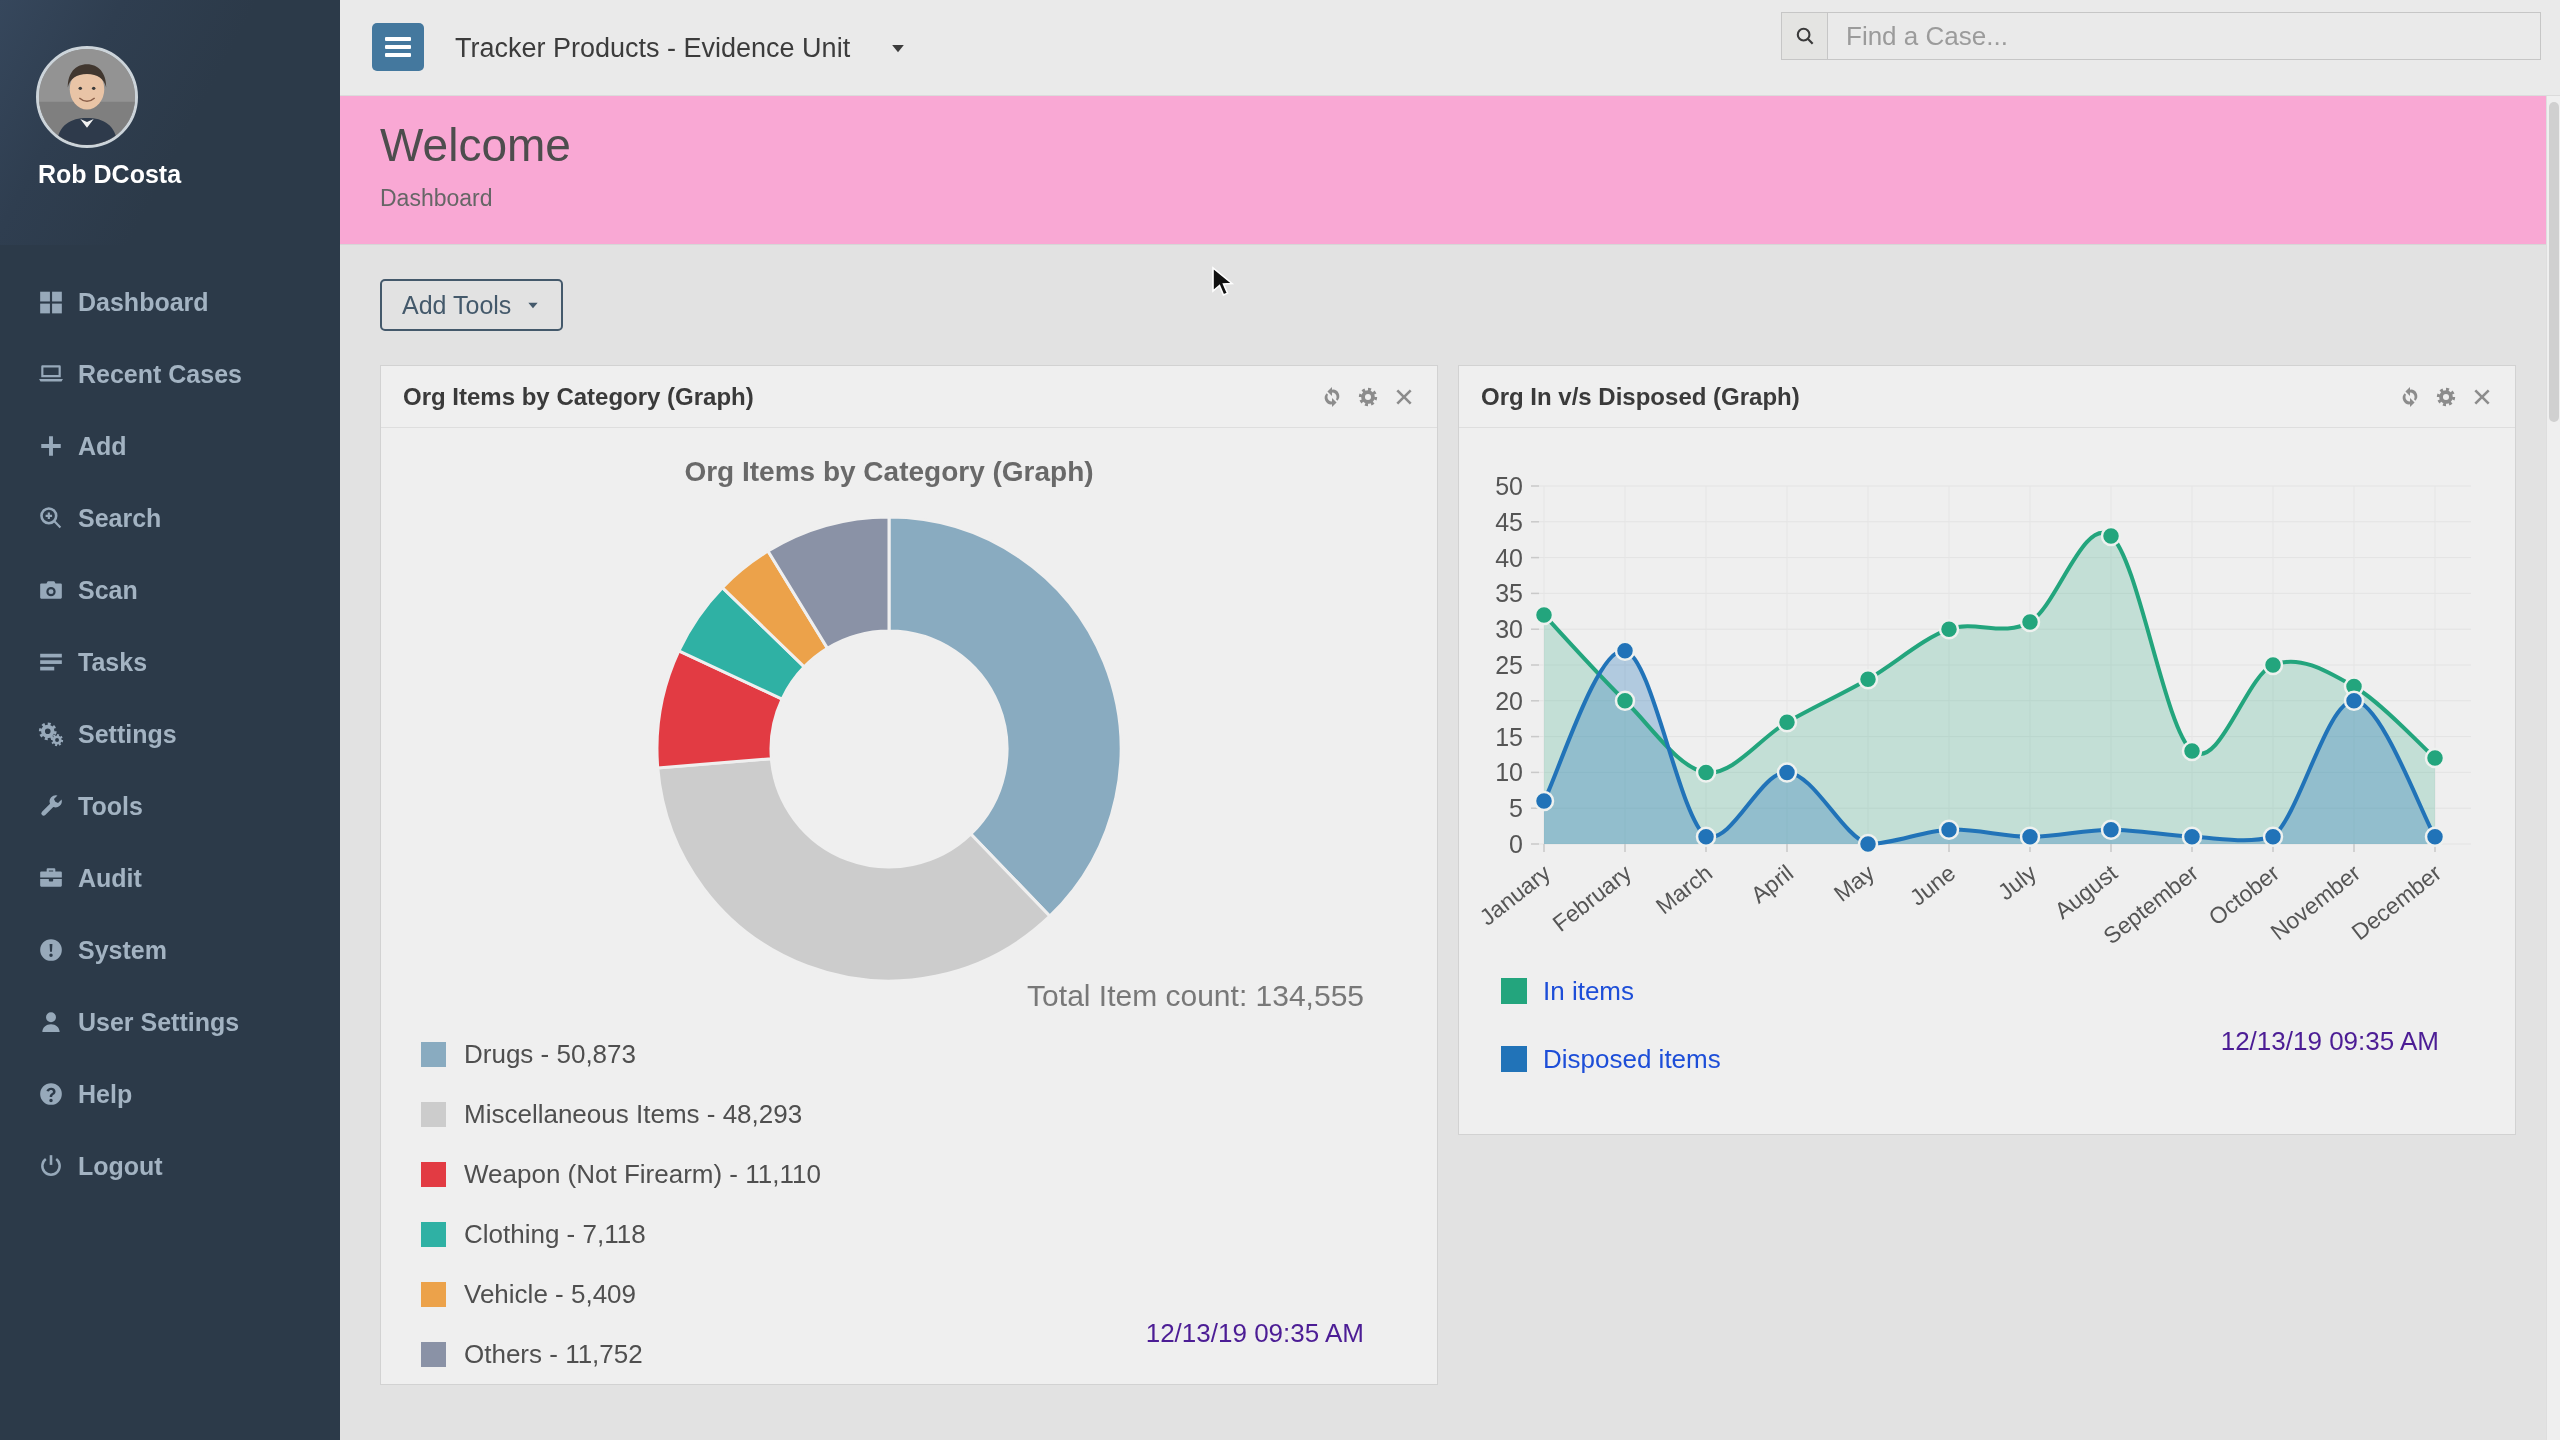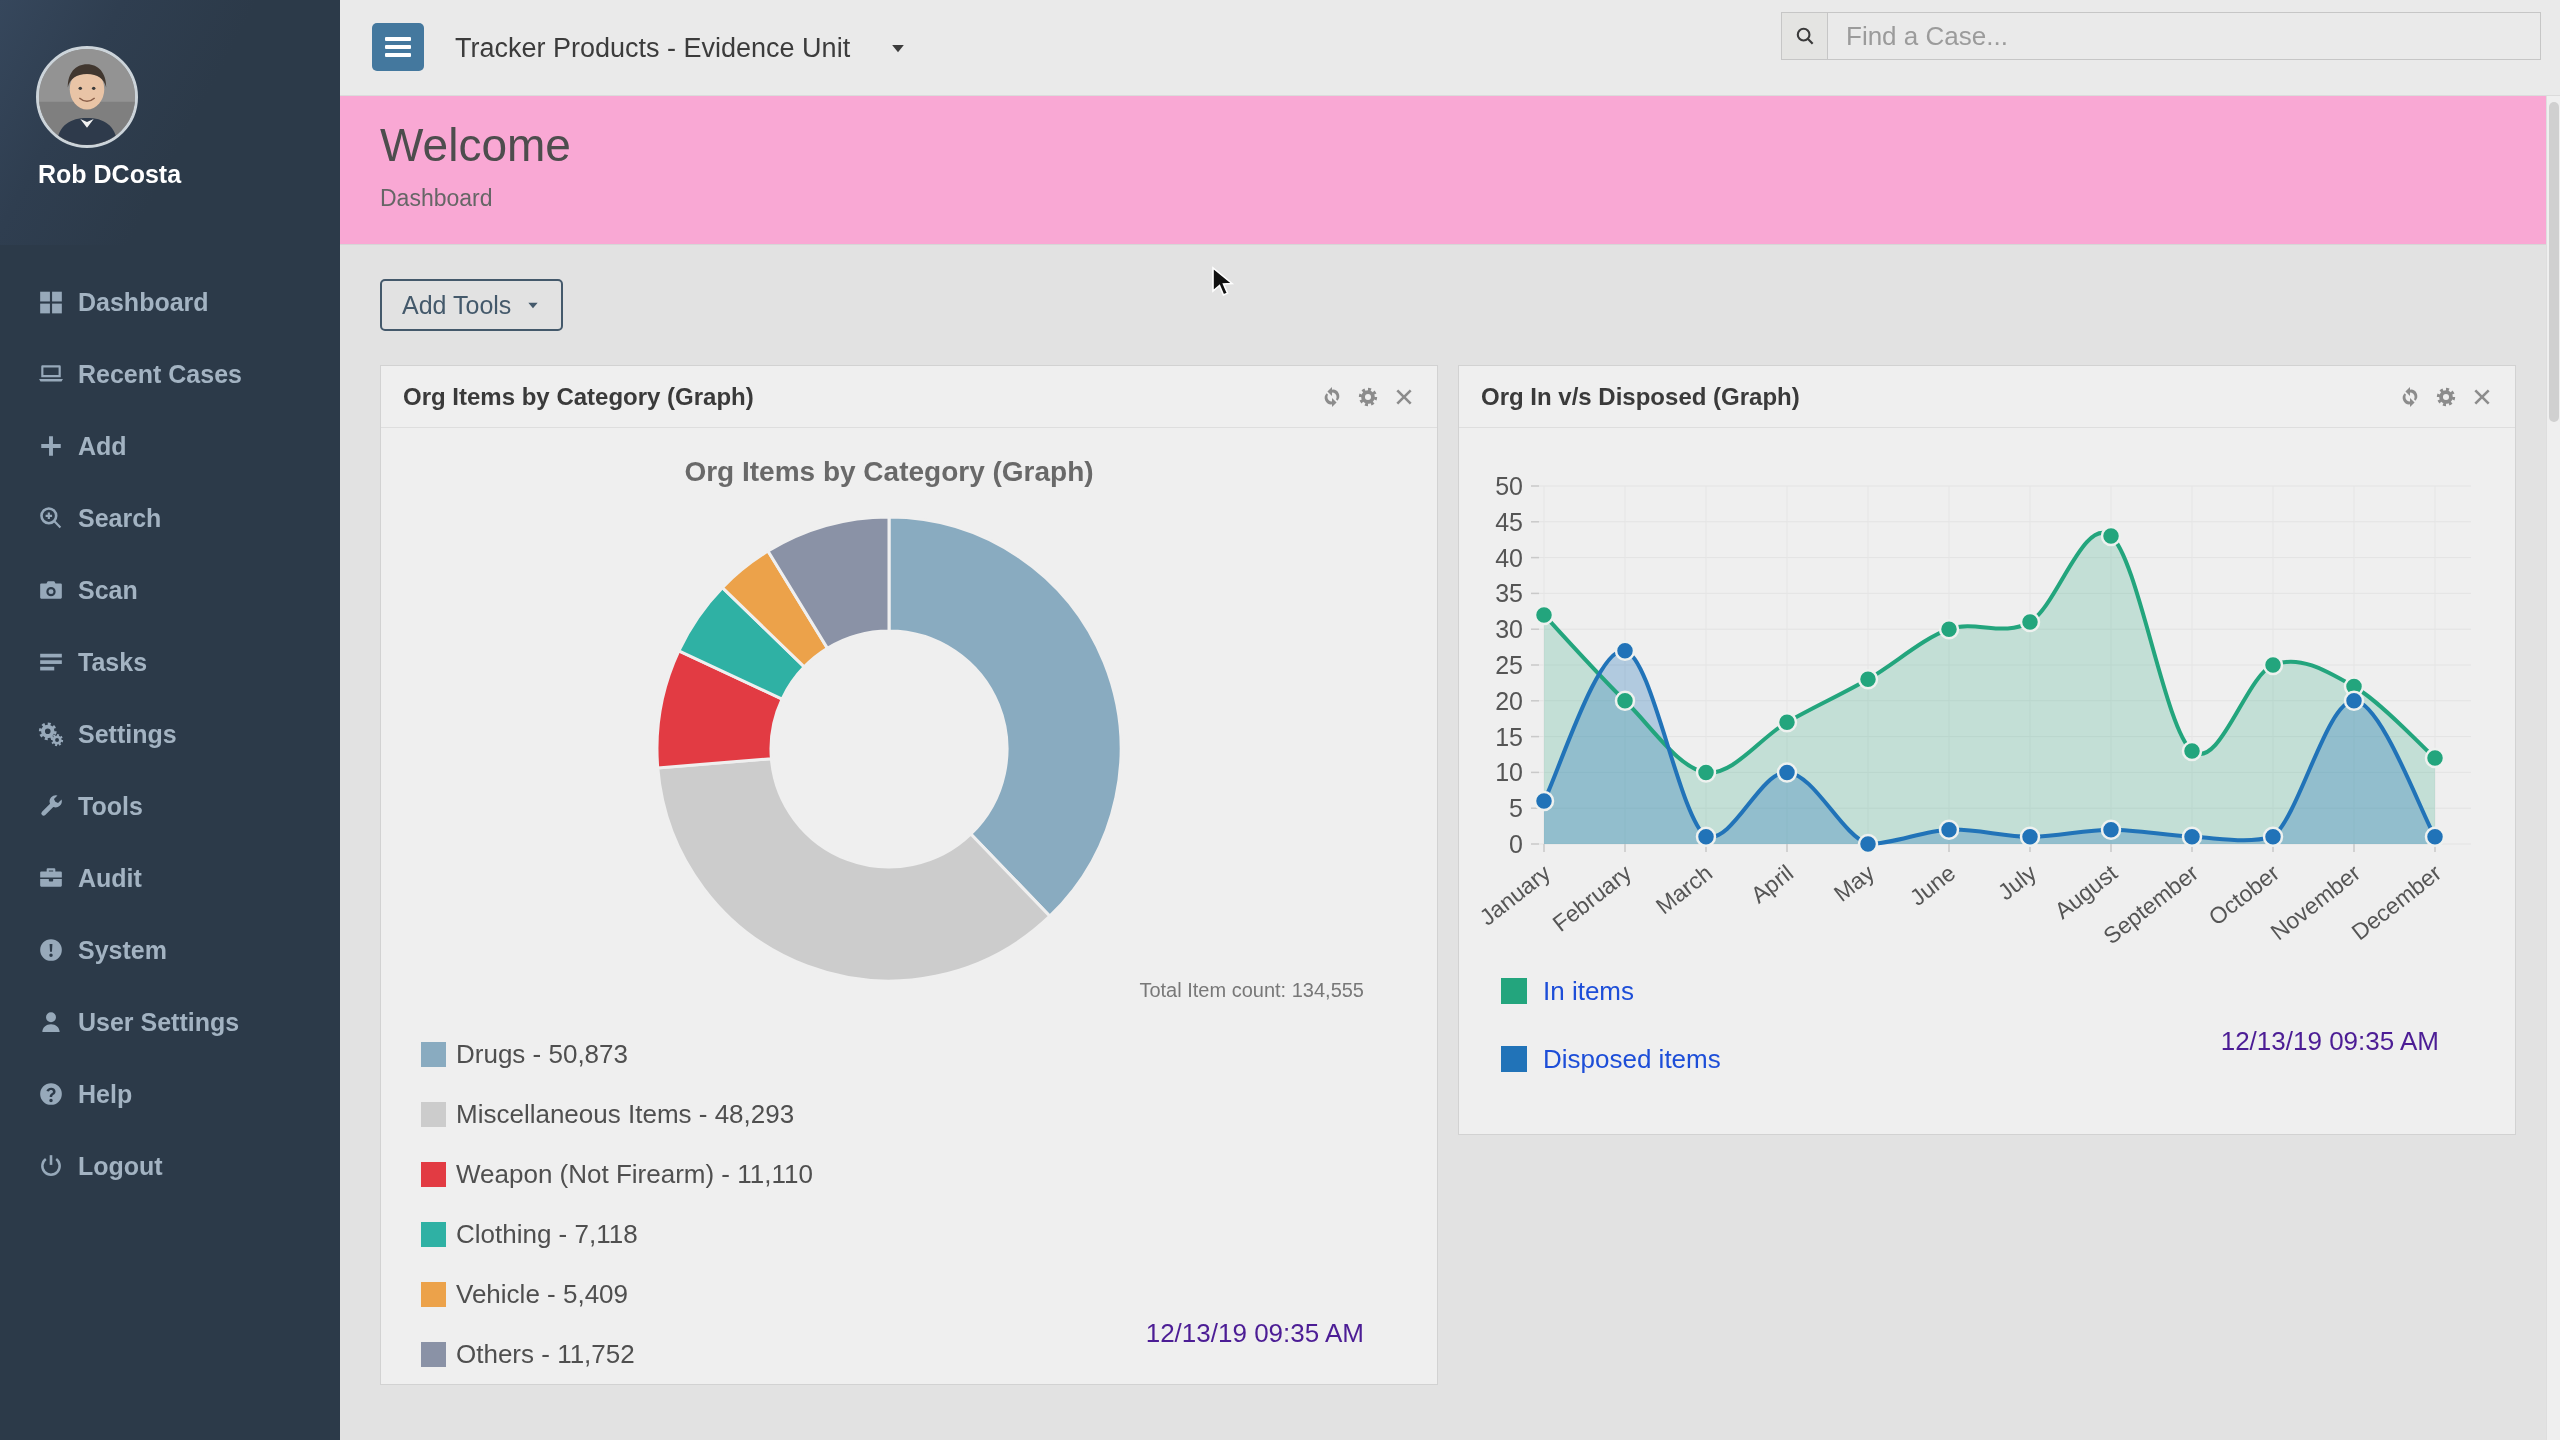--- a/index.html
+++ b/index.html
@@ -59,23 +59,23 @@
   .widget-header{height:62px;display:flex;align-items:center;padding:0 22px;border-bottom:1px solid #dedede;}
   .widget-title{font-size:24px;font-weight:bold;color:#3a3a3a;}
   .widget-actions{margin-left:auto;display:flex;gap:14px;color:#8c8c8c;}
   .w-icon{width:22px;height:22px;display:inline-flex;cursor:pointer;}
   .w-icon svg{width:100%;height:100%;}
   .widget-body{position:relative;height:calc(100% - 62px);}
 
   .chart-title{position:absolute;top:28px;left:0;width:1016px;text-align:center;
     font-size:28px;font-weight:bold;color:#696969;}
   #donut-chart{position:absolute;left:272px;top:85px;width:472px;height:472px;}
-  .total{position:absolute;top:551px;right:73px;font-size:20px;color:#787878;}
+  .total{position:absolute;top:551px;right:73px;font-size:30px;color:#787878;}
   .donut-legend{position:absolute;left:40px;top:596px;list-style:none;margin:0;padding:0;}
-  .donut-legend li{height:60px;display:flex;align-items:center;gap:10px;font-size:26px;color:#4f4f4f;}
+  .donut-legend li{height:60px;display:flex;align-items:center;gap:18px;font-size:26px;color:#4f4f4f;}
   .legend-sq{width:25px;height:25px;flex:0 0 25px;}
   .timestamp{position:absolute;font-size:26px;color:#4c1d95;}
   .widget-donut .timestamp{right:73px;top:890px;}
 
   #line-chart{position:absolute;left:0;top:0;width:1056px;height:520px;}
   .line-legend{position:absolute;left:42px;top:545px;list-style:none;margin:0;padding:0;}
   .line-legend li{height:36px;margin-bottom:32px;display:flex;align-items:center;gap:16px;
     font-size:26px;color:#1d4ed8;}
   .line-legend .legend-sq{width:26px;height:26px;flex:0 0 26px;}
   .widget-line .timestamp{right:76px;top:598px;}

